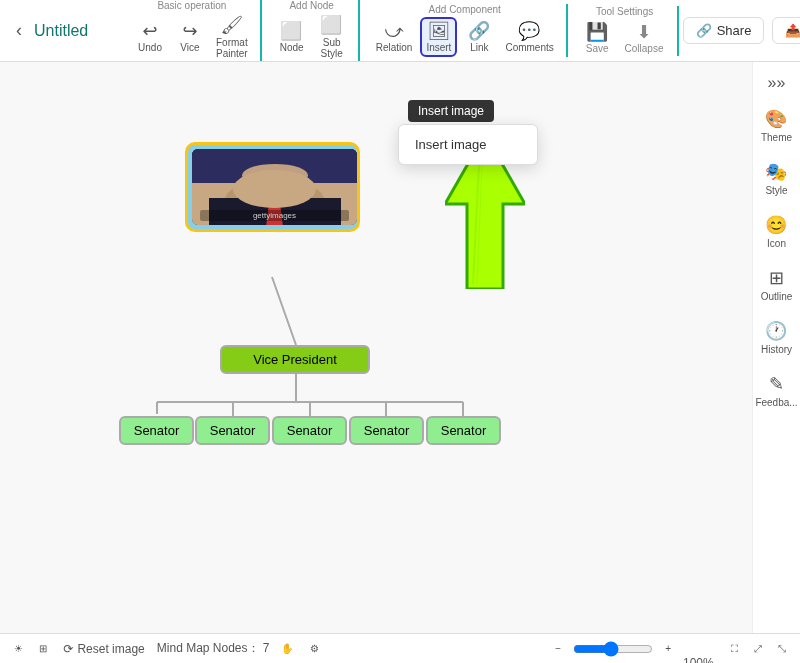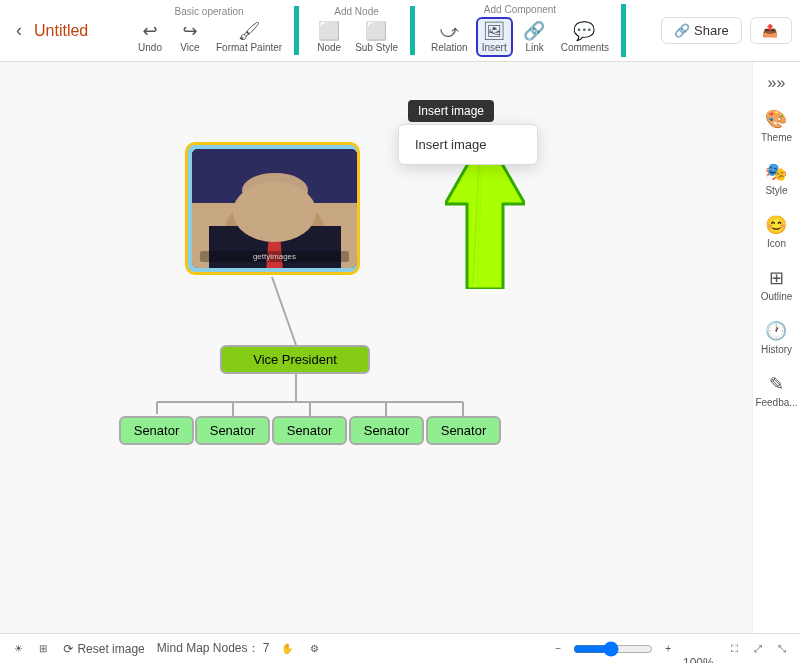--- a/index.html
+++ b/index.html
@@ -15,26 +15,26 @@
       gap: 4px;
       position: relative;
       z-index: 100;
     }
 
     .toolbar-back-btn {
       background: none; border: none; cursor: pointer; font-size: 18px; color: #555; padding: 4px 8px;
     }
 
     .toolbar-title {
-      font-size: 16px; font-weight: 500; color: #c2410c; margin-right: 16px; min-width: 70px;
+      font-size: 16px; font-weight: 500; color: #0f766e; margin-right: 16px; min-width: 70px;
     }
 
     .toolbar-group {
       display: flex; flex-direction: column; align-items: center; padding: 0 8px;
-      border-right: 5px solid #14b8a6;
+      border-right: 2px solid #14b8a6;
     }
 
     .toolbar-group-label {
       font-size: 10px; color: #888; margin-bottom: 2px; white-space: nowrap;
     }
 
     .toolbar-group-items {
       display: flex; align-items: center; gap: 4px;
     }
 
@@ -127,21 +127,21 @@
       width: 175px;
       background: #87ceeb;
       border: 3px solid #f5c518;
       border-radius: 10px;
       text-align: center;
       padding: 4px;
     }
 
     .node-president-img {
       width: 165px;
-      height: 119px;
+      height: 76px;
       background: #444;
       border-radius: 6px;
       overflow: hidden;
       display: flex;
       align-items: center;
       justify-content: center;
       position: relative;
     }
 
     
@@ -296,20 +296,33 @@
         <span class="icon">🔗</span>
         <span>Link</span>
       </button>
       <button class="toolbar-btn">
         <span class="icon">💬</span>
         <span>Comments</span>
       </button>
     </div>
   </div>
 
+  <div class="toolbar-group">
+    <span class="toolbar-group-label">Tool Settings</span>
+    <div class="toolbar-group-items">
+      <button class="save-btn">
+        <span class="icon">💾</span>
+        <span>Save</span>
+      </button>
+      <button class="collapse-btn">
+        <span class="icon">⬇</span>
+        <span>Collapse</span>
+      </button>
+    </div>
+  </div>
 
   <div class="toolbar-right">
     <button class="share-btn">
       <span>🔗</span>
       <span>Share</span>
     </button>
     <button class="export-btn">
       <span>📤</span>
 
     </button>

